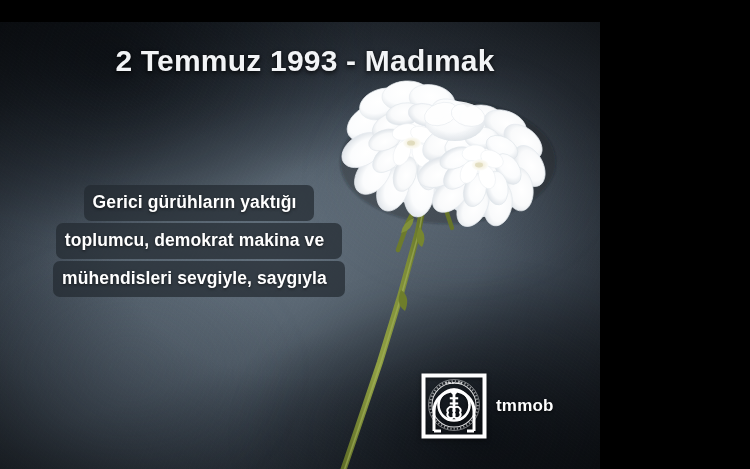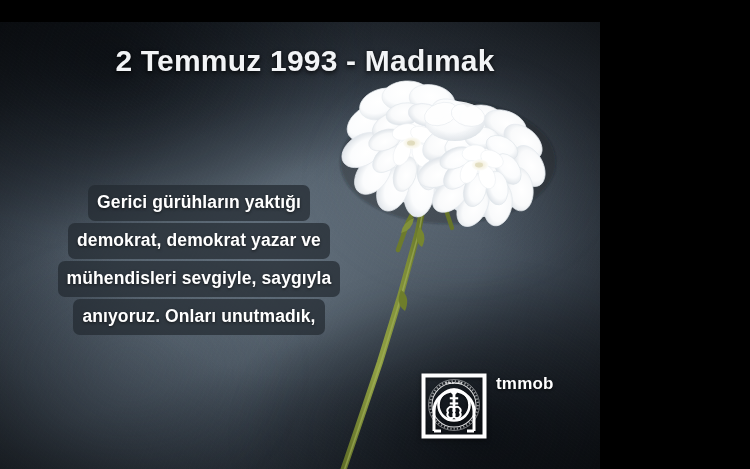--- a/index.html
+++ b/index.html
@@ -126,32 +126,33 @@
     display: block;
     line-height: 31px;
     margin: 0 0 2px 0;
   }
   .quote-line > span {
     display: inline-block;
     color: #ffffff;
     font-size: 17.5px;
     font-weight: bold;
     letter-spacing: 0.1px;
-    padding: 2px 9px 3px 9px;
+    padding: 2px 18px 3px 9px;
     border-radius: 7px;
     background: rgba(34,41,49,0.72);
     text-shadow: 0 1px 3px rgba(0,0,0,0.6);
   }
 
   
   .logo {
     position: absolute;
     left: 421px;
     top: 351px;
     display: flex;
+    align-items: center;
     gap: 9px;
   }
   .logo-mark {
     width: 66px;
     height: 66px;
     flex: 0 0 auto;
     filter: drop-shadow(0 1px 2px rgba(0,0,0,0.55));
   }
   .logo-text {
     color: #ffffff;
@@ -308,23 +309,22 @@
         <ellipse cx="441" cy="92" rx="17" ry="11" transform="rotate(-18 441 92)" fill="#ffffff" stroke="#e5eaee" stroke-width="0.6"></ellipse>
         <ellipse cx="468" cy="93" rx="17" ry="11" transform="rotate(14 468 93)" fill="#ffffff" stroke="#e5eaee" stroke-width="0.6"></ellipse>
       </g>
     </svg>
   </div>
 
   <div class="title">2 Temmuz 1993 - Madımak</div>
 
   <div class="quote">
     <div class="quote-line"><span>Gerici gürühların yaktığı</span></div>
-    <div class="quote-line"><span>demokrat, demokrat yazar ve</span></div>
+    <div class="quote-line"><span>toplumcu, demokrat makina ve</span></div>
     <div class="quote-line"><span>mühendisleri sevgiyle, saygıyla</span></div>
-    <div class="quote-line"><span>anıyoruz. Onları unutmadık,</span></div>
   </div>
 
   <div class="logo">
     <svg class="logo-mark" viewBox="0 0 66 66">
       <rect x="2.5" y="2.5" width="61" height="61" fill="none" stroke="#ffffff" stroke-width="4"></rect>
 
       <circle cx="33" cy="32" r="22" fill="none" stroke="#ffffff" stroke-width="1.1" opacity="0.85"></circle>
       <circle cx="33" cy="32" r="25.5" fill="none" stroke="#ffffff" stroke-width="0.8" opacity="0.55"></circle>
 
       <circle cx="33" cy="32" r="23.8" fill="none" stroke="#ffffff" stroke-width="2.1" opacity="0.55" stroke-dasharray="1.3 2.0" stroke-dashoffset="0"></circle>

